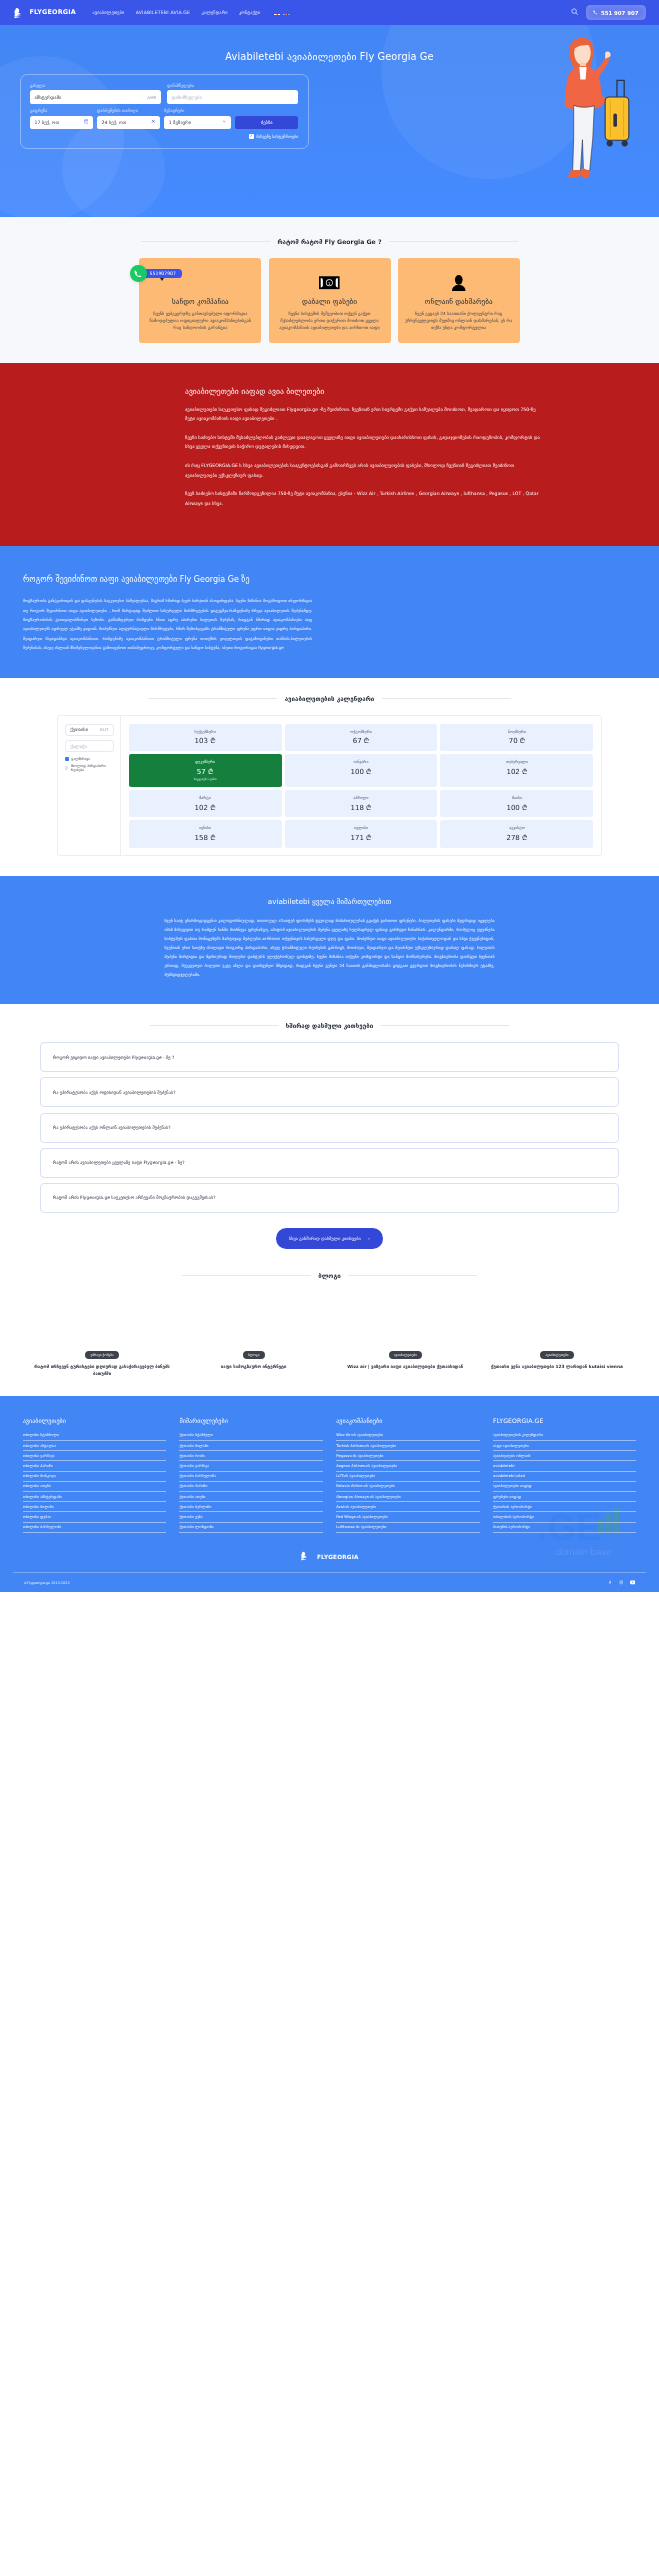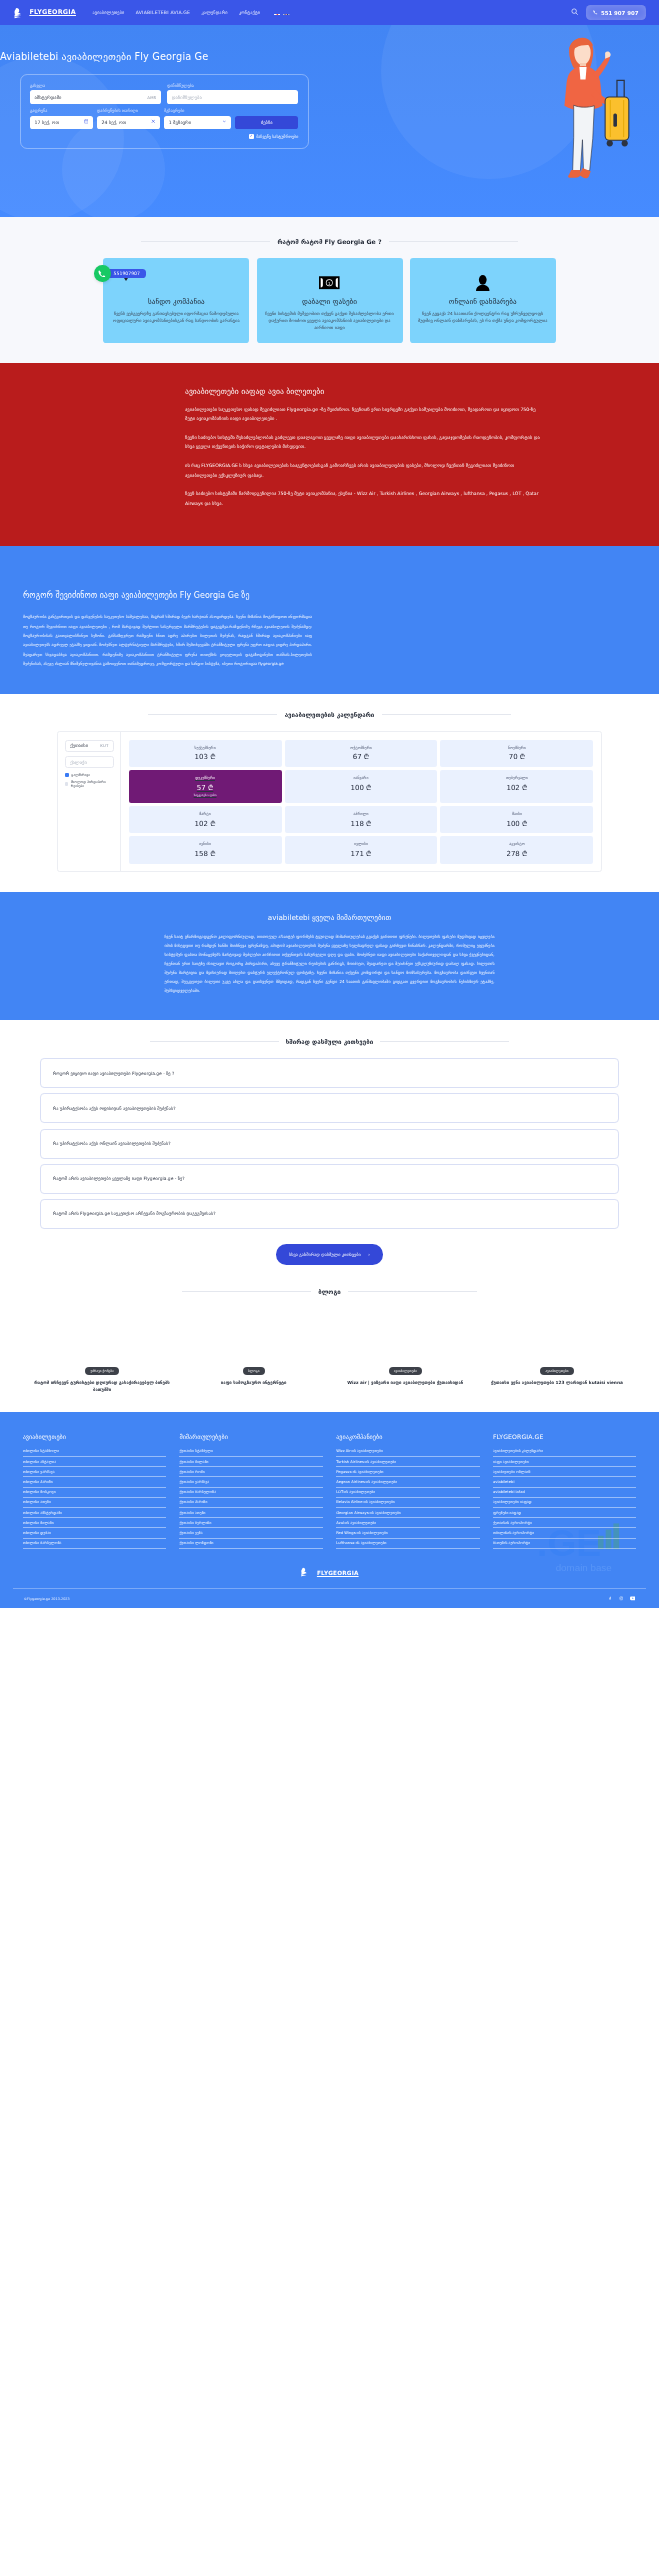--- a/index.html
+++ b/index.html
@@ -14,21 +14,21 @@
   ul{list-style:none;}
 
   
   .topbar{
     background:#3a56e8;height:25px;display:flex;align-items:center;
     padding:0 13.4px;gap:0;position:relative;z-index:20;
   }
   .logo{display:flex;align-items:center;gap:2.6px;margin-right:16.5px;}
   .logo-mark{width:13.4px;height:13.4px;position:relative;}
   .logo-mark svg{display:block;}
-  .logo-text{color:#fff;font-weight:700;font-size:6.4px;letter-spacing:0.2px;text-decoration:underline;}
+  .logo-text{color:#fff;font-weight:700;font-size:6.4px;letter-spacing:0.2px;}
   .mainnav{display:flex;align-items:center;gap:11.3px;flex:1;}
   .mainnav a{color:#e8ecff;font-size:4.4px;letter-spacing:0.1px;white-space:nowrap;}
   .mainnav a.nav-lat{font-size:4.6px;letter-spacing:0.2px;}
   .flags{display:flex;gap:2.6px;align-items:center;margin-left:2.1px;}
   .flag{width:6.7px;height:4.6px;display:block;border-radius:0.5px;overflow:hidden;}
   .search-ic{margin-left:auto;margin-right:8.2px;cursor:pointer;}
   .phone-btn{
     background:rgba(255,255,255,.22);border-radius:4.6px;
     height:15.5px;display:flex;align-items:center;gap:3.1px;
     padding:0 7.2px;color:#fff;font-size:5.4px;font-weight:600;
@@ -38,21 +38,21 @@
   
   .hero{
     background:linear-gradient(180deg,#4285f4 0%,#468bff 100%);
     position:relative;overflow:hidden;padding:13.4px 0 32px;min-height:192px;
   }
   .hero .blob{position:absolute;border-radius:50%;background:rgba(255,255,255,.06);}
   .b1{width:165px;height:165px;left:-41px;top:31px;}
   .b2{width:216px;height:216px;right:62px;top:-62px;background:rgba(255,255,255,.05);}
   .b3{width:103px;height:103px;left:62px;top:93px;background:rgba(255,255,255,.05);}
   .hero-title{
-    color:#fff;font-size:9.8px;font-weight:400;
+    text-align:center;color:#fff;font-size:9.8px;font-weight:400;
     margin:12.4px 0 12.4px;position:relative;z-index:3;letter-spacing:0.1px;
   }
   .searchbox{
     width:289px;margin-left:19.6px;position:relative;z-index:3;
     border:0.5px solid rgba(255,255,255,.35);border-radius:7.2px;padding:8.2px 9.3px 9.3px;
   }
   .fld-label{color:#dbe6ff;font-size:4.1px;margin-bottom:2.1px;display:block;}
   .row1{display:flex;gap:6.2px;}
   .row1 .col{flex:1;}
   .inp{
@@ -74,21 +74,21 @@
   .checkrow span.lbl{color:#fff;font-size:4.1px;}
   .traveler{position:absolute;right:26px;top:5.2px;z-index:2;}
   .sec-title{
     display:flex;align-items:center;gap:7.2px;justify-content:center;margin:17.5px 0 13.4px;
   }
   .sec-title .ln{height:0.5px;background:#e4e7ee;flex:1;max-width:129px;}
   .sec-title h2{font-size:6.2px;font-weight:700;color:#1f2633;white-space:nowrap;}
   .why-wrap{background:#f7f8fc;padding:3.1px 0 19.6px;}
   .cards{display:flex;gap:7.2px;justify-content:center;padding:0 20.6px;}
   .card{
-    background:#7dd3fc;border-radius:3.1px;padding:14.4px 7.2px 11.3px;width:146px;
+    background:#fdba74;border-radius:3.1px;padding:14.4px 7.2px 11.3px;width:122px;
     text-align:center;position:relative;
   }
   .card h3{font-size:7.2px;font-weight:400;line-height:1.35;color:#1c2330;margin-bottom:3.1px;}
   .card p{font-size:4.3px;line-height:1.7;color:#3a4150;}
   .card-ic{height:21.6px;display:flex;align-items:center;justify-content:center;margin-bottom:3.1px;}
   .phone-bubble{
     position:absolute;left:-9.3px;top:7.2px;display:flex;align-items:center;
   }
   .pb-circle{
     width:16.5px;height:16.5px;border-radius:50%;background:#18c964;
@@ -109,21 +109,21 @@
   }
   .card.has-ribbon h3{margin-top:11.3px;}
 
   
   .blueblock{background:#b91c1c;color:#fff;padding:24px 0 29px;}
   .blueblock .inner{width:361px;margin-left:185px;}
   .blueblock h2{font-size:7.7px;font-weight:400;margin-bottom:9.3px;}
   .blueblock p{font-size:4.6px;line-height:2.05;margin-bottom:9.3px;}
 
   .blueblock2{background:#4285f4;color:#fff;padding:28px 0 25px;}
-  .blueblock2 .inner{width:289px;margin-left:23px;margin-top:16px;}
+  .blueblock2 .inner{width:289px;margin-left:23px;}
   .blueblock2 h2{font-size:8px;font-weight:400;line-height:1.45;margin-bottom:10.3px;}
   .blueblock2 p{font-size:3.9px;line-height:2.4;text-align:justify;}
 
   .blueblock3{background:#4285f4;color:#fff;padding:20.6px 0 25px;}
   .blueblock3 .inner{width:330px;margin:0 auto;text-align:center;}
   .blueblock3 h2{font-size:7.2px;font-weight:400;margin-bottom:10.3px;}
   .blueblock3 p{font-size:4px;line-height:2.25;text-align:justify;}
 
   
   .calwrap{padding:0 13.4px 20.6px;}
@@ -135,21 +135,21 @@
   .cal-chk{display:flex;align-items:center;gap:2.6px;margin-top:3.1px;}
   .cal-chk .box{width:4.1px;height:4.1px;border-radius:1px;background:#3a7bf4;}
   .cal-chk .box.off{background:#dfe3ec;}
   .cal-chk span{font-size:3.4px;color:#39404e;}
   .cal-grid{flex:1;display:grid;grid-template-columns:repeat(3,1fr);gap:3px;padding:7.2px;}
   .cal-cell{
     background:#eaf1fe;border-radius:2.1px;text-align:center;padding:5.2px 2.1px 5.7px;
   }
   .cal-cell .m{font-size:3.8px;color:#46506a;margin-bottom:1.5px;display:block;}
   .cal-cell .p{font-size:7px;color:#1b2233;font-weight:400;}
-  .cal-cell.best{background:#701a75;text-decoration:underline;}
+  .cal-cell.best{background:#15803d;}
   .cal-cell.best .m,.cal-cell.best .p{color:#fff;}
   .cal-cell .tag{display:block;font-size:2.9px;color:#e8f0ff;margin-top:1.5px;}
 
   
   .faq{padding:0 13.4px 5.2px;}
   .faq-list{margin:0 27px;}
   .faq-item{
     border:0.5px solid #d9dff5;border-radius:4.1px;height:30px;display:flex;align-items:center;
     padding:0 11.3px;margin-bottom:5.2px;font-size:4.4px;color:#2b3242;cursor:pointer;background:#fff;
   }

